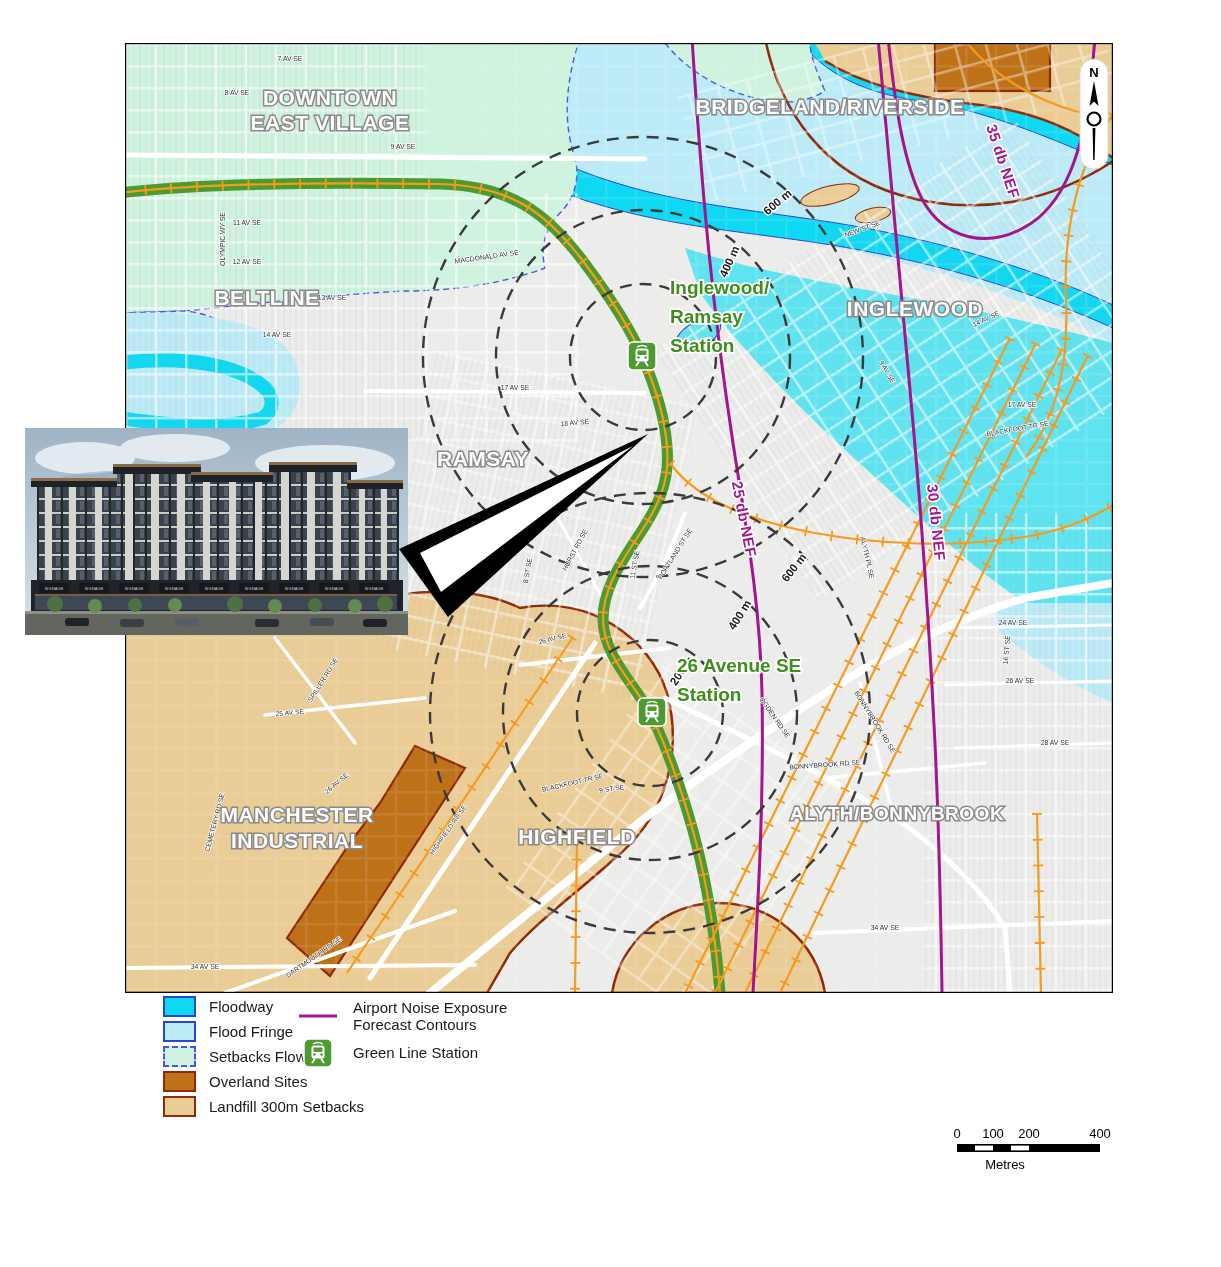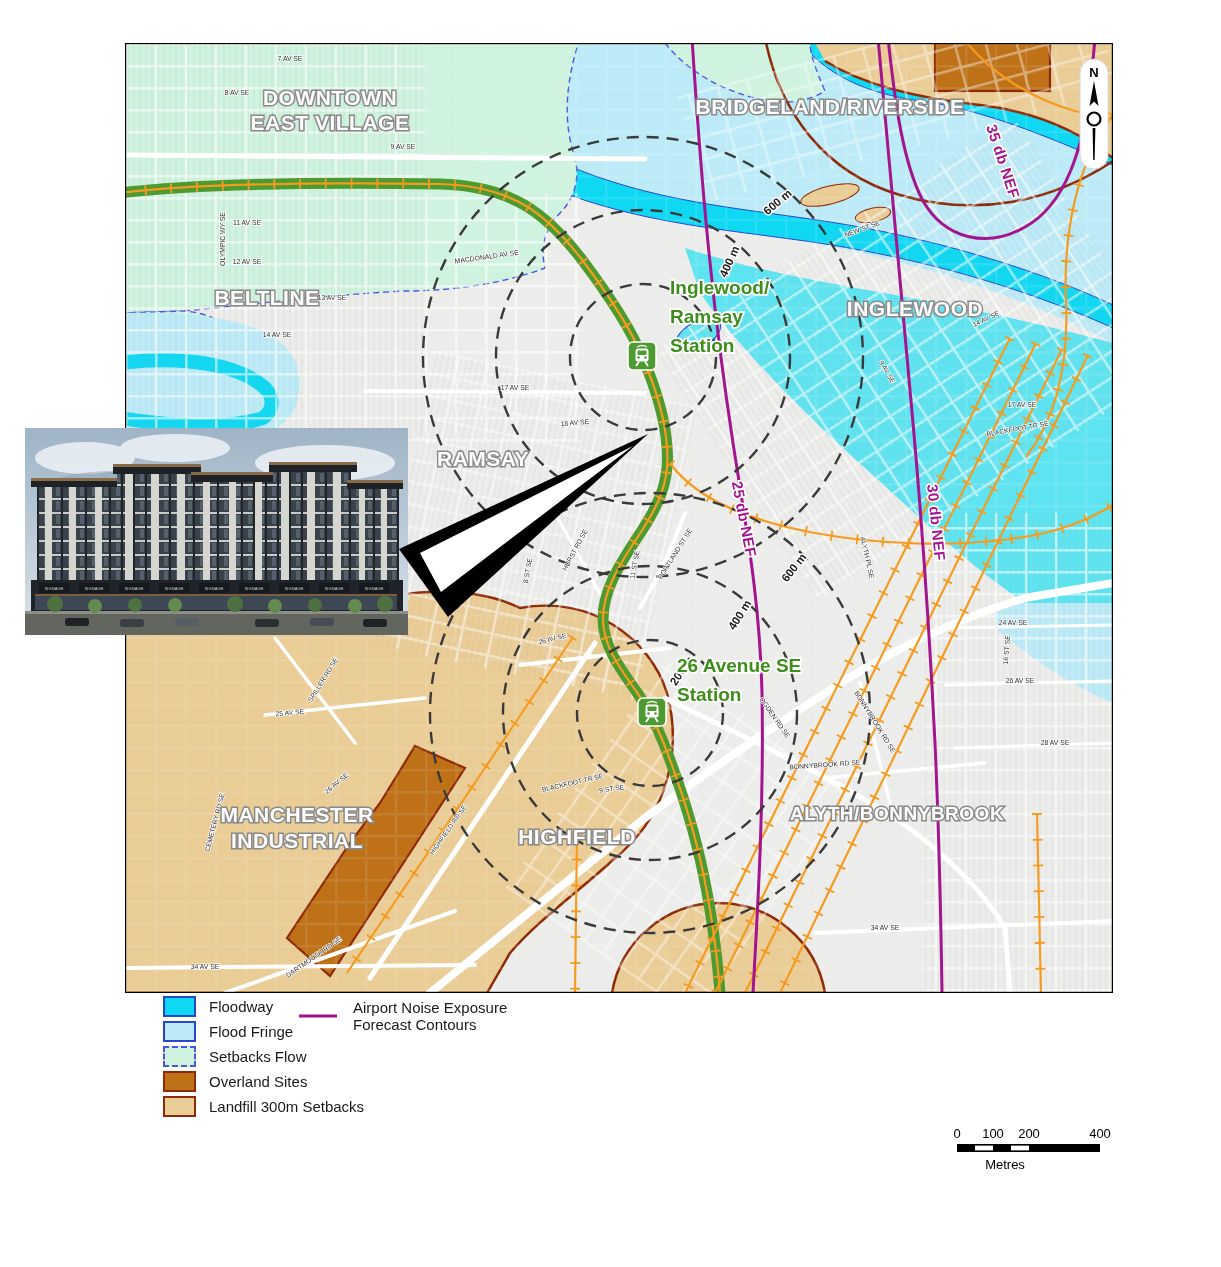--- a/index.html
+++ b/index.html
@@ -428,15 +428,23 @@
     </div>
   <div class="legend-right" id="legend-right">
       <div class="leg-row">
         <div class="leg-sym">
           <svg width="44" height="22" viewBox="0 0 44 22">
             <line x1="3" y1="11" x2="41" y2="11" stroke="#A3148E" stroke-width="3"></line>
           </svg>
         </div>
         <div class="leg-label">Airport Noise Exposure<br>Forecast Contours</div>
       </div>
+      <div class="leg-row">
+        <div class="leg-sym">
+          <svg width="30" height="30" viewBox="0 0 30 30">
+            <use href="#sym-station" x="0" y="0" width="30" height="30"></use>
+          </svg>
+        </div>
+        <div class="leg-label">Green Line Station</div>
+      </div>
     </div>
 
 </div>
 
 </body></html>

